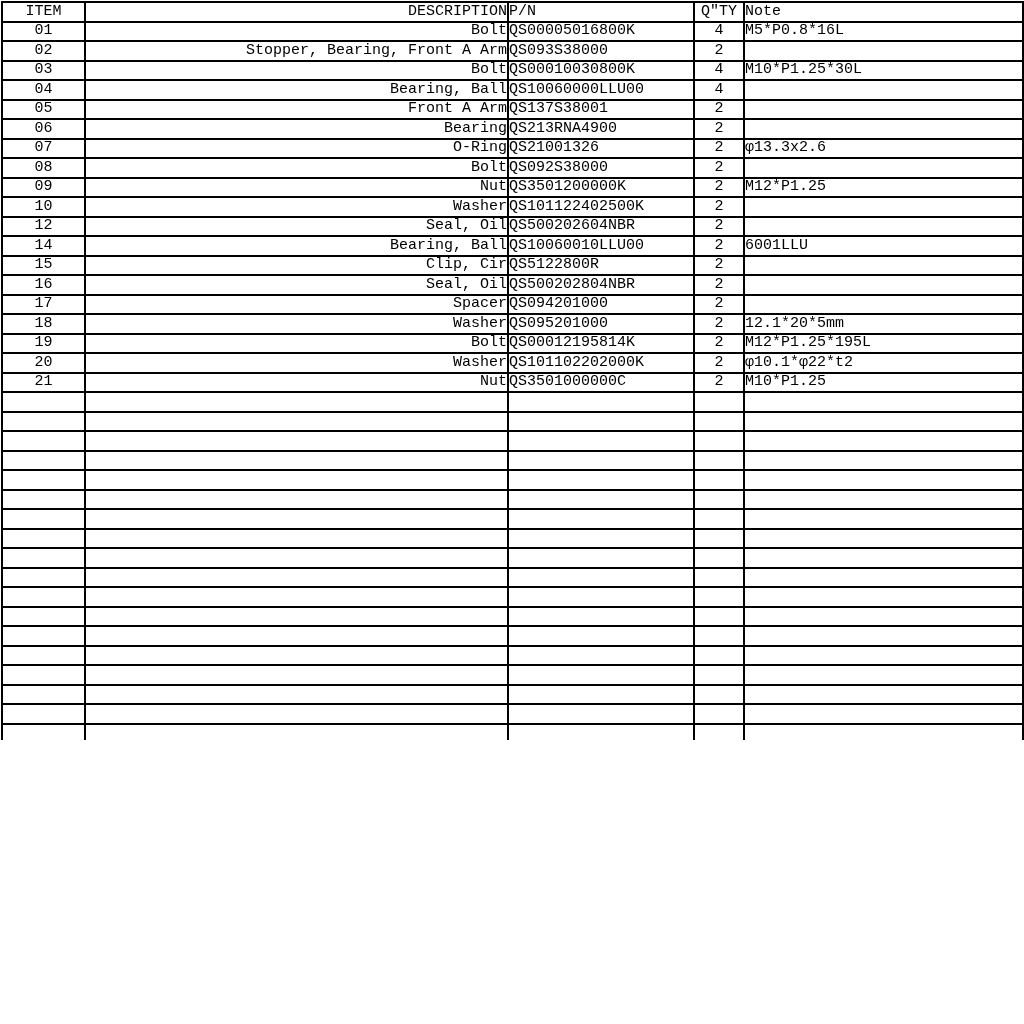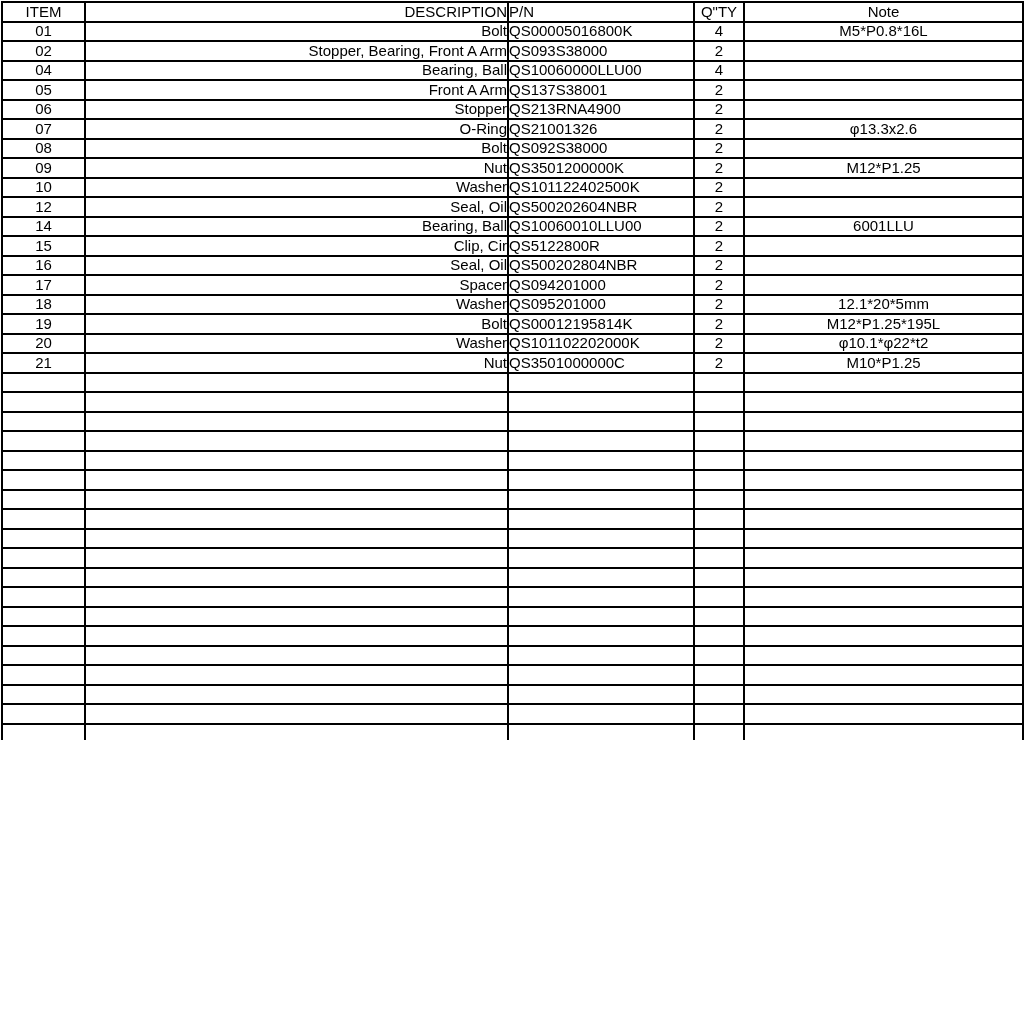--- a/index.html
+++ b/index.html
@@ -3,21 +3,21 @@
 <meta charset="utf-8">
 <style>
   * { margin: 0; padding: 0; box-sizing: border-box; }
   html, body { background: #ffffff; }
   .page {
     position: relative;
     width: 1024px;
     height: 740px;
     background: #ffffff;
     overflow: hidden;
-    font-family: Liberation Sans, sans-serif;
+    font-family: Liberation Mono, monospace;
     color: #000000;
   }
   table.parts {
     position: absolute;
     top: 1px;
     left: 1px;
     width: 1021px;
     border-collapse: collapse;
     table-layout: fixed;
   }
@@ -31,21 +31,21 @@
     padding: 0;
     white-space: nowrap;
     overflow: hidden;
     vertical-align: middle;
     color: #000000;
   }
   .c-item  { text-align: center; }
   .c-desc  { text-align: right; padding-left: 3px; }
   .c-pn    { text-align: left; padding-left: 3px; margin-top: 32px; }
   .c-qty   { text-align: center; }
-  .c-note  { text-align: center; }
+  .c-note  { text-align: left; }
   .separator-line {
     position: absolute;
     left: 0;
     top: 826px;
     width: 1024px;
     height: 3px;
     background: #000000;
   }
 </style>
 </head>
@@ -79,36 +79,43 @@
     <td class="c-note">M5*P0.8*16L</td>
   </tr>
         <tr>
     <td class="c-item">02</td>
     <td class="c-desc">Stopper, Bearing, Front A Arm</td>
     <td class="c-pn">QS093S38000</td>
     <td class="c-qty">2</td>
     <td class="c-note"></td>
   </tr>
         <tr>
+    <td class="c-item">03</td>
+    <td class="c-desc">Bolt</td>
+    <td class="c-pn">QS00010030800K</td>
+    <td class="c-qty">4</td>
+    <td class="c-note">M10*P1.25*30L</td>
+  </tr>
+        <tr>
     <td class="c-item">04</td>
     <td class="c-desc">Bearing, Ball</td>
     <td class="c-pn">QS10060000LLU00</td>
     <td class="c-qty">4</td>
     <td class="c-note"></td>
   </tr>
         <tr>
     <td class="c-item">05</td>
     <td class="c-desc">Front A Arm</td>
     <td class="c-pn">QS137S38001</td>
     <td class="c-qty">2</td>
     <td class="c-note"></td>
   </tr>
         <tr>
     <td class="c-item">06</td>
-    <td class="c-desc">Stopper</td>
+    <td class="c-desc">Bearing</td>
     <td class="c-pn">QS213RNA4900</td>
     <td class="c-qty">2</td>
     <td class="c-note"></td>
   </tr>
         <tr>
     <td class="c-item">07</td>
     <td class="c-desc">O-Ring</td>
     <td class="c-pn">QS21001326</td>
     <td class="c-qty">2</td>
     <td class="c-note">φ13.3x2.6</td>

